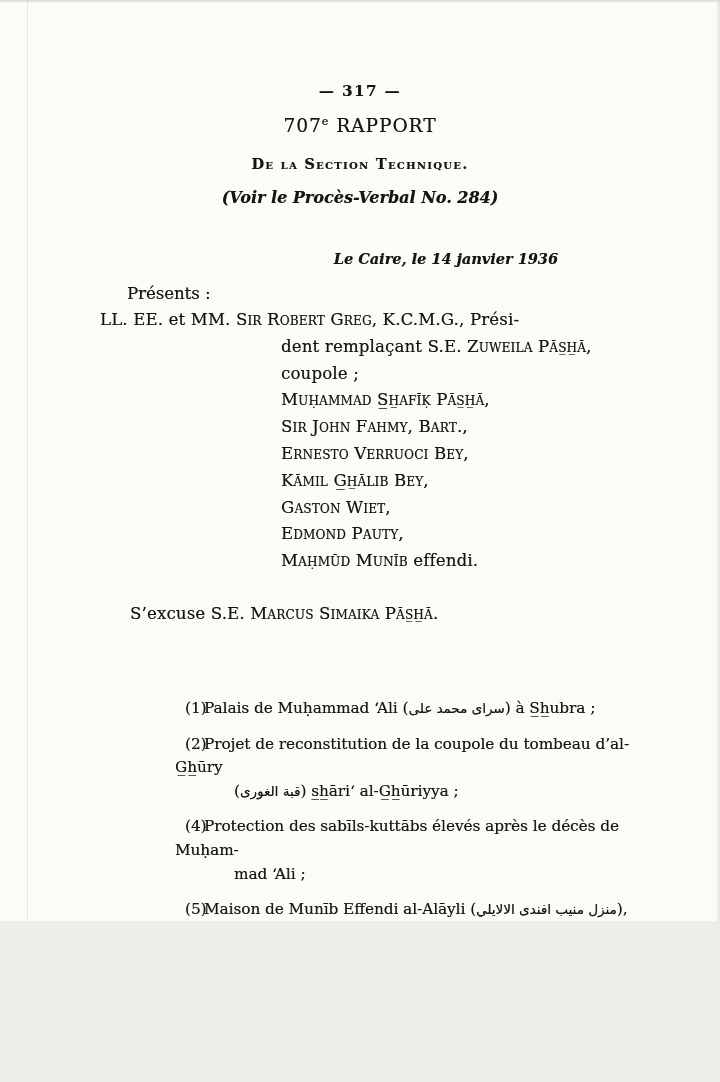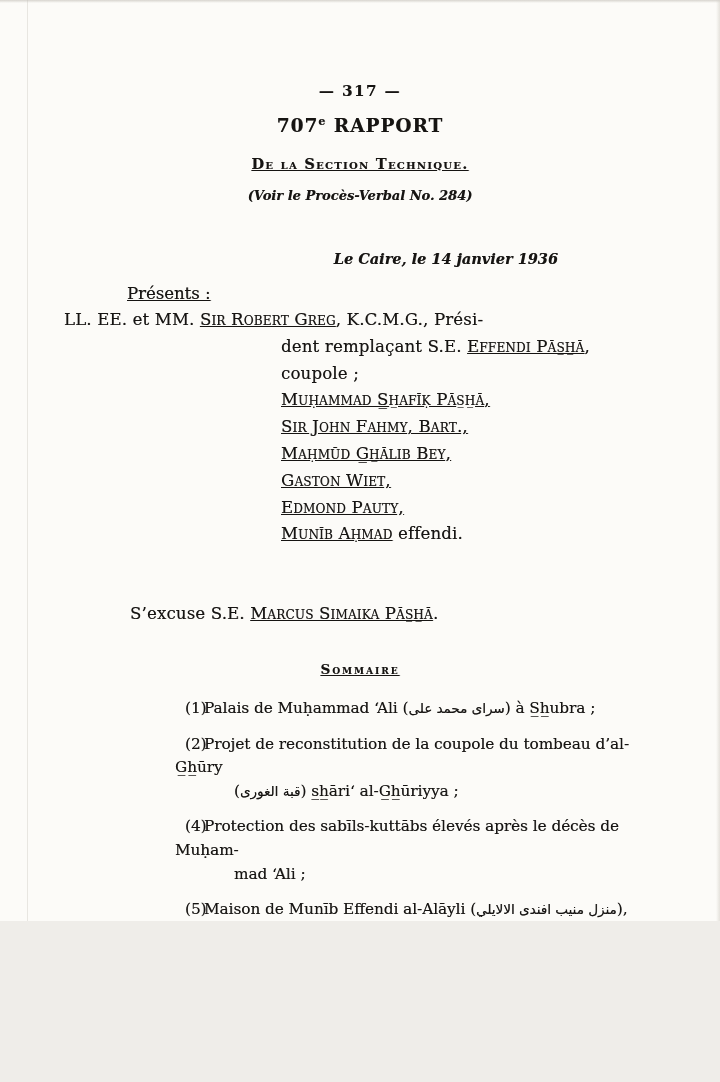--- a/index.html
+++ b/index.html
@@ -23,33 +23,33 @@
   }
   .scan-edge-left {
     position: absolute; top: 0; left: 27px; width: 1px; height: 100%;
     background: #c4c0b8; opacity: .35;
   }
   .scan-edge-right {
     position: absolute; top: 0; right: 0; width: 4px; height: 100%;
     background: linear-gradient(to left, #d6d2ca, rgba(214,210,202,0)); opacity: .6;
   }
   .centered { position: absolute; left: 0; width: 100%; text-align: center; }
-  .sc { font-variant: small-caps; text-decoration: underline; }
+  .sc { font-variant: small-caps; }
 
   .pageno { top: 82px; font-size: 15px; font-weight: bold; letter-spacing: 1.5px; }
-  .title  { top: 115px; font-size: 18.5px; font-weight: bold; letter-spacing: 1px; }
+  .title  { top: 115px; font-size: 18.5px; font-weight: normal; letter-spacing: 1px; }
   .title sup { font-size: 11px; }
   .subtitle { top: 155px; font-size: 14.5px; font-weight: bold; letter-spacing: 1.3px; }
-  .reference { top: 188px; font-size: 13px; font-weight: bold; font-style: italic; }
+  .reference { top: 188px; font-size: 16px; font-weight: bold; font-style: italic; }
   .dateline { position: absolute; top: 250px; right: 162px; font-size: 14.5px; font-weight: bold; font-style: italic; }
 
-  .presents-label { position: absolute; top: 284px; left: 127px; font-size: 16.5px; text-decoration: underline; }
+  .presents-label { position: absolute; top: 284px; left: 127px; font-size: 16.5px; }
 
   .attendees { position: absolute; top: 307px; left: 0; width: 720px; line-height: 26.8px; font-size: 16.5px; letter-spacing: 0.2px; }
-  .att-line.i1 { padding-left: 64px; }
+  .att-line.i1 { padding-left: 100px; }
   .att-line.i2 { padding-left: 281px; }
 
   .excuse { position: absolute; top: 604px; left: 130px; font-size: 16.5px; letter-spacing: 0.2px; }
 
   .som-heading { top: 661px; font-size: 13.5px; font-weight: bold; letter-spacing: 2px; }
 
   .som-list { position: absolute; top: 697px; left: 127px; width: 505px; line-height: 23.6px; font-size: 15.2px; }
   .som-item { margin-bottom: 12px; margin-left: 48px; }
   .som-num { display: inline-block; width: 29px; padding-left: 10px; }
   .som-line.cont { padding-left: 59px; }
@@ -70,33 +70,33 @@
   <div class="centered subtitle sc">De la Section Technique.</div>
 
   <div class="centered reference">(Voir le Procès-Verbal No. 284)</div>
 
   <div class="dateline">Le Caire, le 14 janvier 1936</div>
 
   <div class="presents-label">Présents :</div>
 
   <div class="attendees">
     <div class="att-line i1"><span>LL. EE. et MM. </span><span class="sc">Sir Robert Greg</span><span>, K.C.M.G., Prési-</span></div>
-    <div class="att-line i2"><span>dent remplaçant S.E. </span><span class="sc">Effendi Pās̲h̲ā</span><span>,</span></div>
+    <div class="att-line i2"><span>dent remplaçant S.E. </span><span class="sc">Zuweila Pās̲h̲ā</span><span>,</span></div>
     <div class="att-line i2">coupole ;</div>
     <div class="att-line i2 sc">Muḥammad S̲h̲afīḳ Pās̲h̲ā,</div>
     <div class="att-line i2 sc">Sir John Fahmy, Bart.,</div>
-    <div class="att-line i2 sc">Maḥmūd G̲h̲ālib Bey,</div>
+    <div class="att-line i2 sc">Ernesto Verruoci Bey,</div>
+    <div class="att-line i2 sc">Kāmil G̲h̲ālib Bey,</div>
     <div class="att-line i2 sc">Gaston Wiet,</div>
     <div class="att-line i2 sc">Edmond Pauty,</div>
-    <div class="att-line i2"><span class="sc">Munīb Aḥmad</span><span> effendi.</span></div>
+    <div class="att-line i2"><span class="sc">Maḥmūd Munīb</span><span> effendi.</span></div>
   </div>
 
   <div class="excuse"><span>S’excuse S.E. </span><span class="sc">Marcus Simaika Pās̲h̲ā</span><span>.</span></div>
 
-  <div class="centered som-heading sc">Sommaire</div>
 
   <div class="som-list">
 
     <div class="som-item">
       <div class="som-line"><span class="som-num">(1)</span><span>Palais de Muḥammad ‘Ali (</span><span class="ar" dir="rtl">سراى محمد على</span><span>) à S̲h̲ubra ;</span></div>
     </div>
 
     <div class="som-item">
       <div class="som-line"><span class="som-num">(2)</span><span>Projet de reconstitution de la coupole du tombeau d’al-G̲h̲ūry</span></div>
       <div class="som-line cont"><span>(</span><span class="ar" dir="rtl">قبة الغورى</span><span>) s̲h̲āri‘ al-G̲h̲ūriyya ;</span></div>

